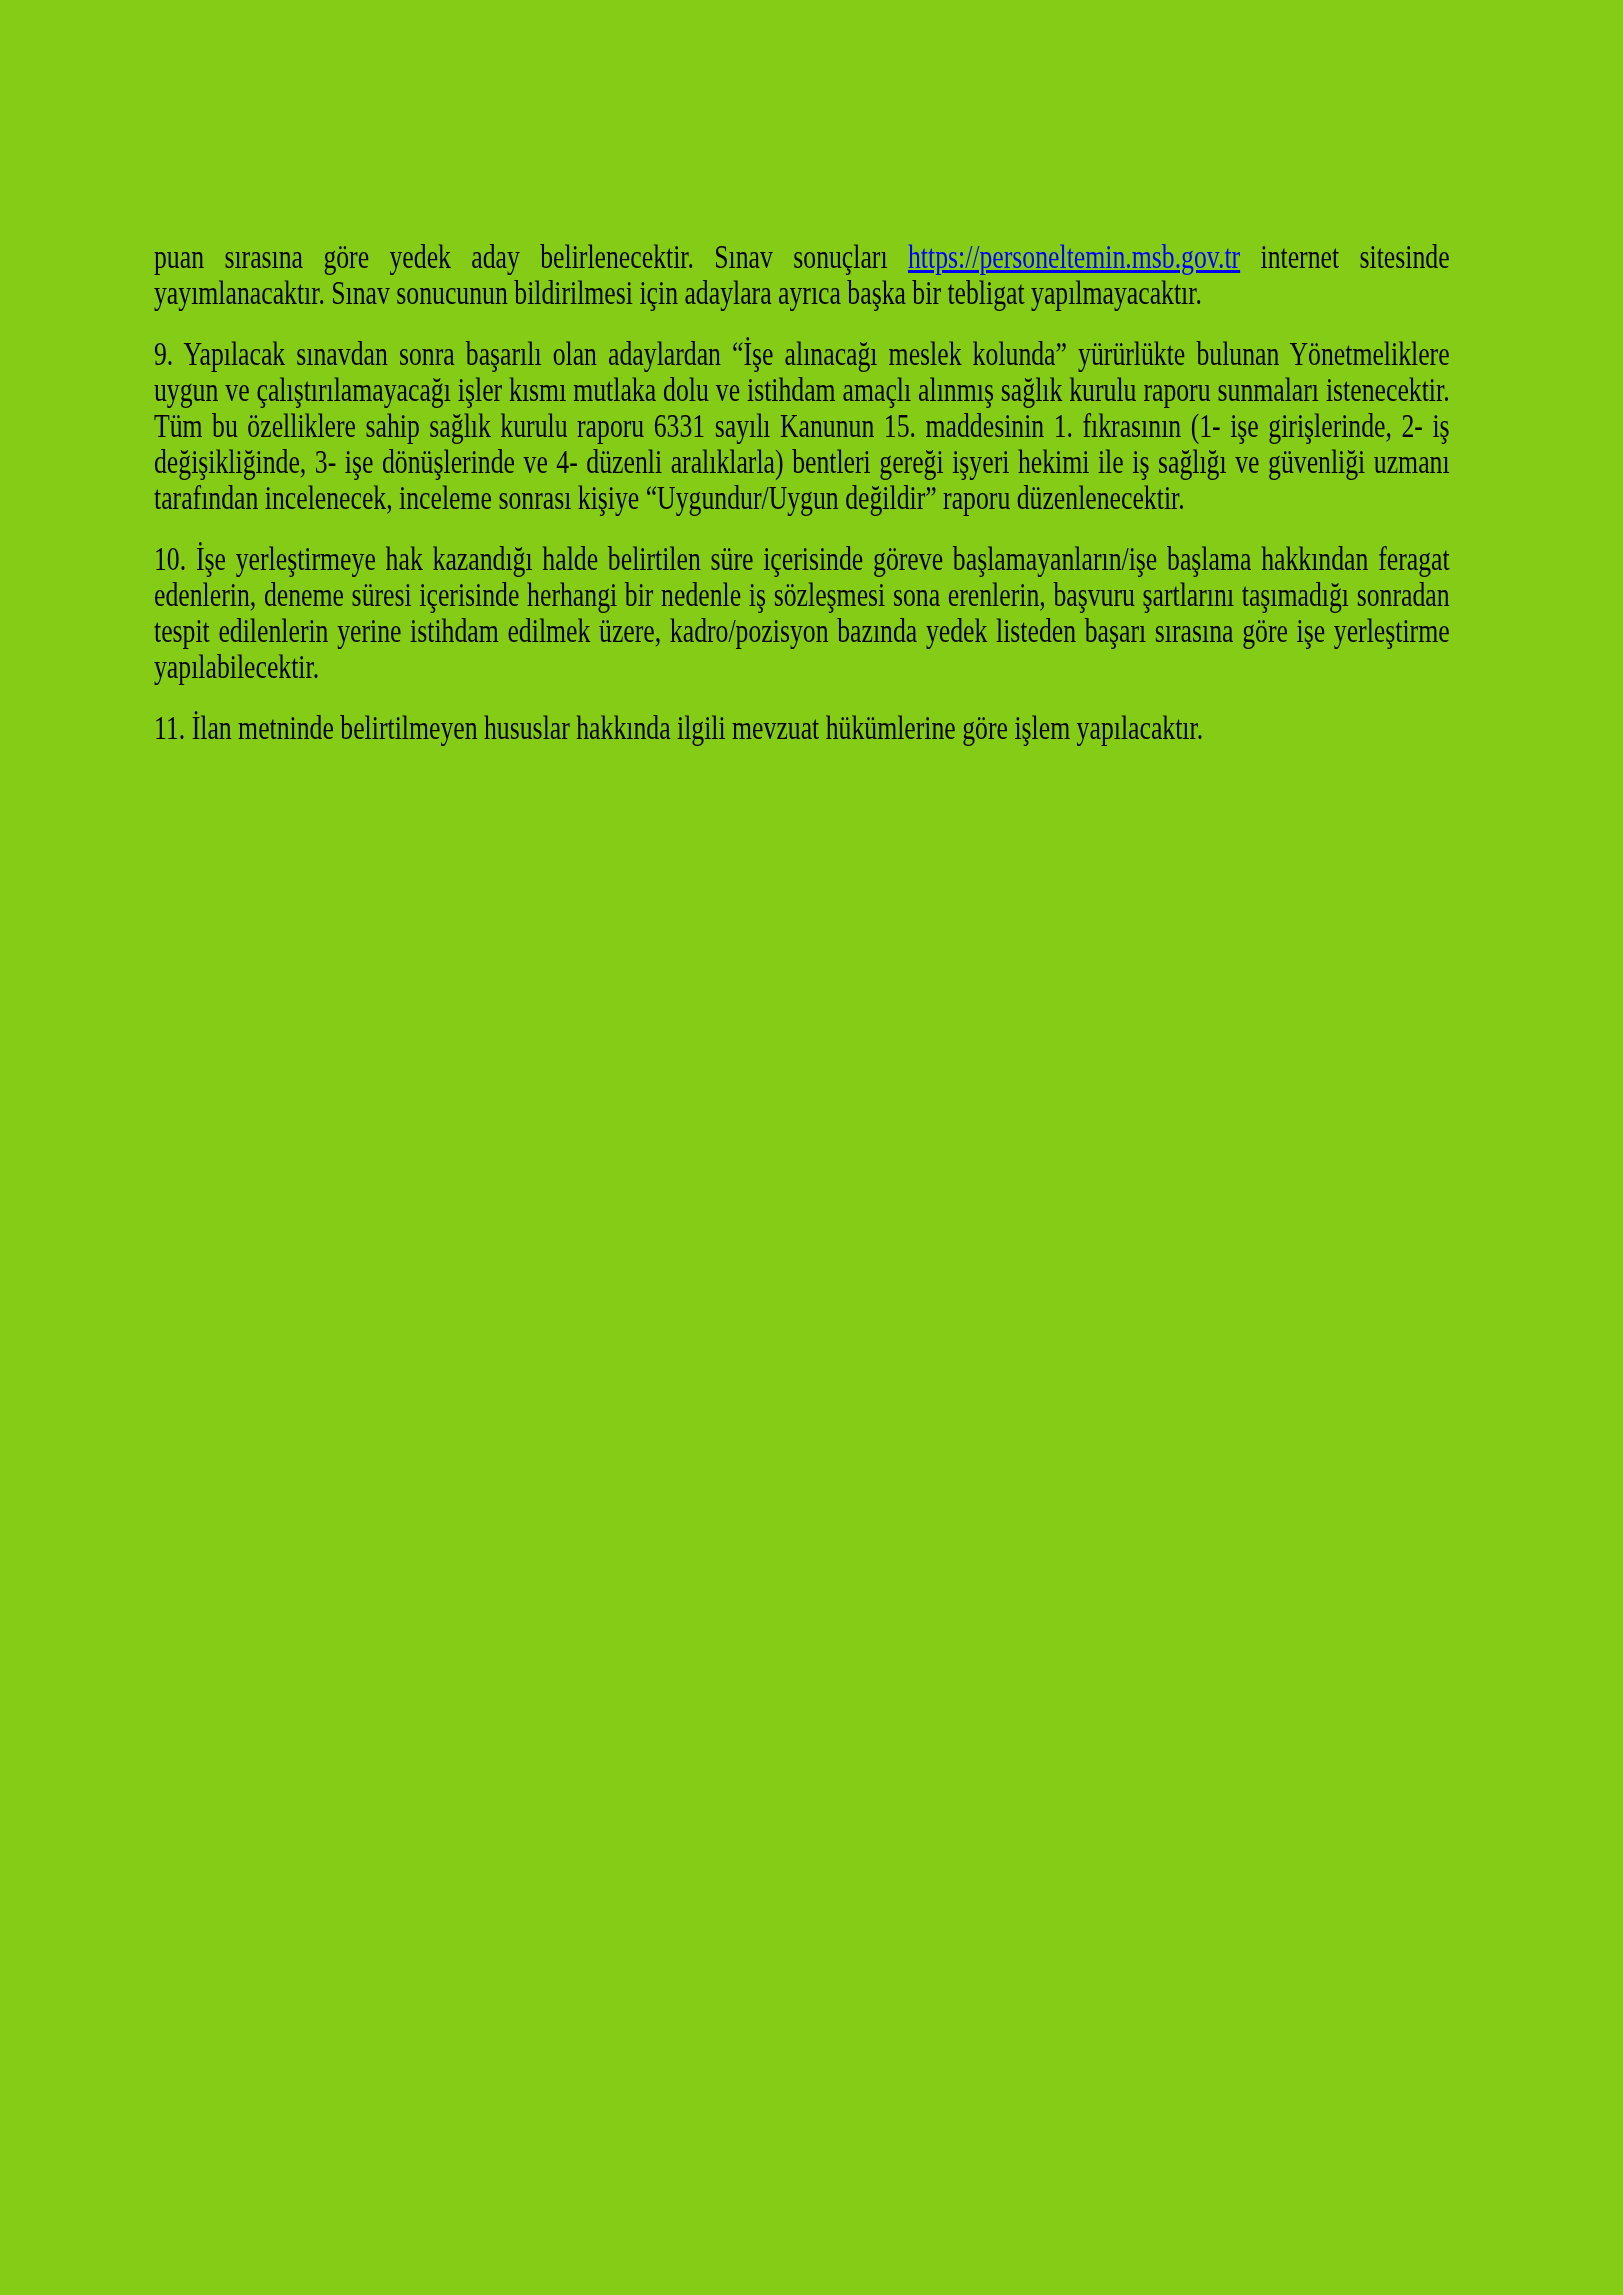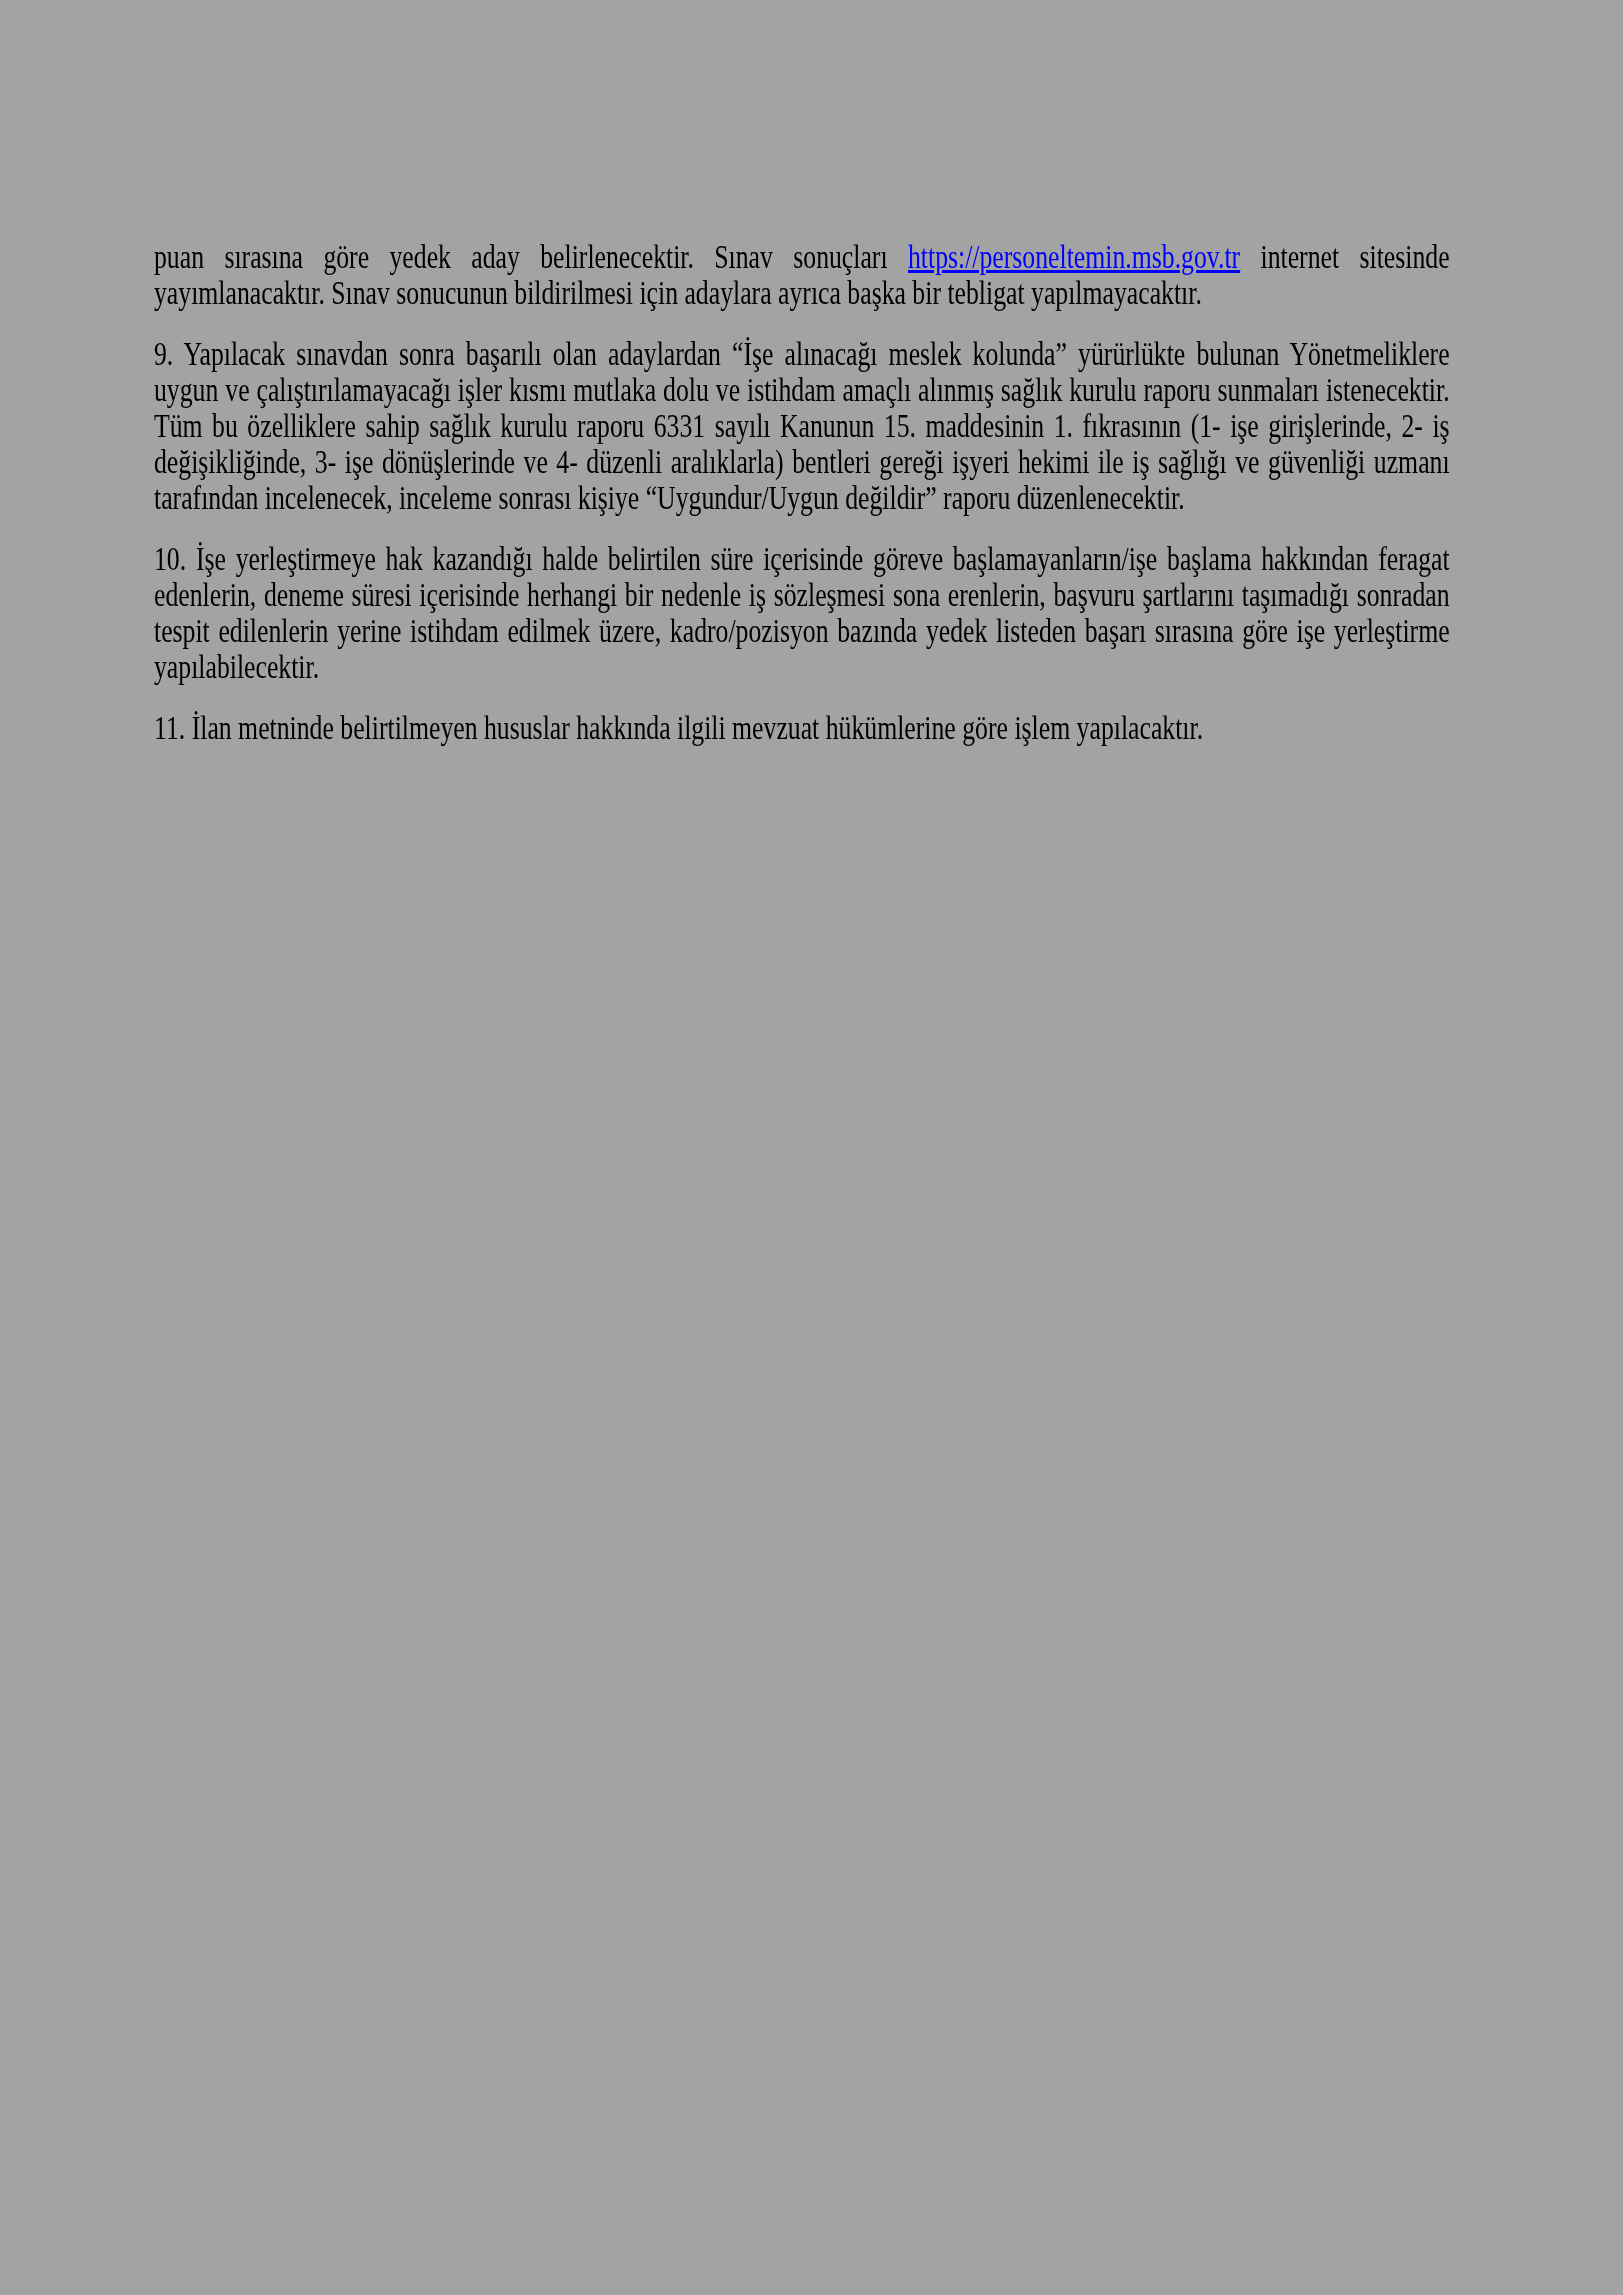--- a/index.html
+++ b/index.html
@@ -4,21 +4,21 @@
 <style>
   html, body {
     margin: 0;
     padding: 0;
     background: #ffffff;
   }
   .page {
     position: relative;
     width: 1623px;
     height: 2295px;
-    background: #a3a3a3;
+    background: #84cc16;
     overflow: hidden;
   }
   
   .content {
     position: absolute;
     left: 154px;
     top: 239px;
     width: 1661px;              
     transform: scaleX(0.78);
     transform-origin: 0 0;

